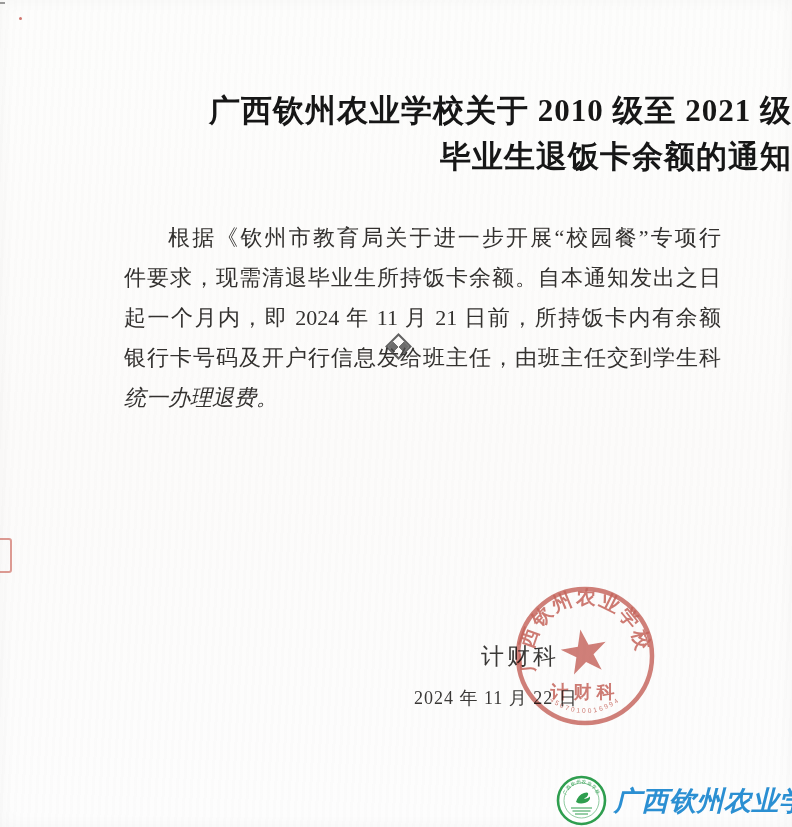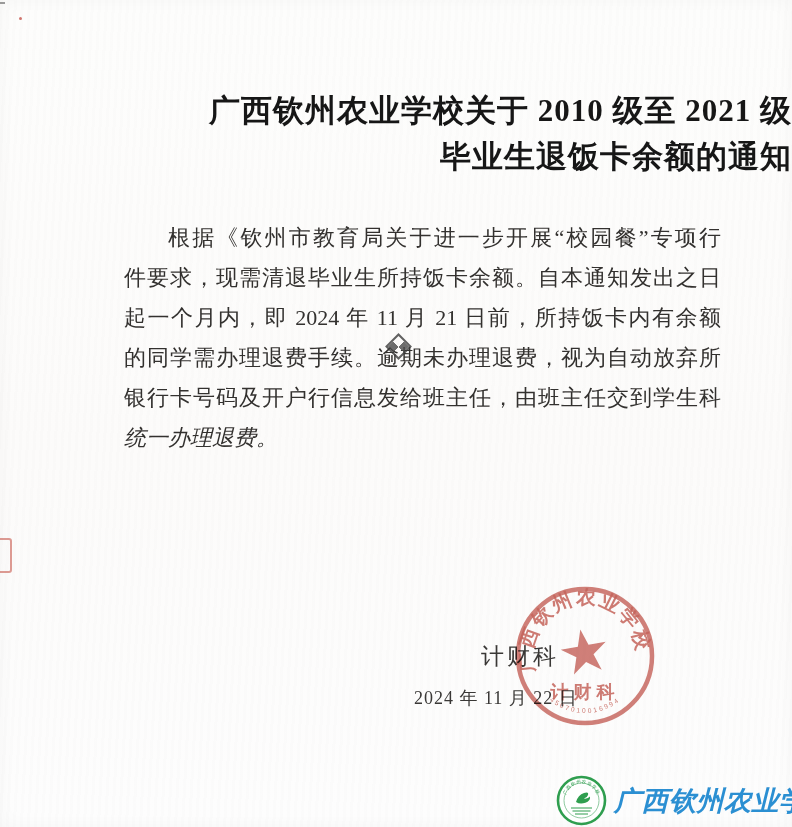--- a/index.html
+++ b/index.html
@@ -90,21 +90,20 @@
 
   <div class="doc-title">
     <div>广西钦州农业学校关于 2010 级至 2021 级</div>
     <div>毕业生退饭卡余额的通知</div>
   </div>
 
   <div class="body-text">
     <div class="body-line first">根据《钦州市教育局关于进一步开展“校园餐”专项行</div>
     <div class="body-line">件要求，现需清退毕业生所持饭卡余额。自本通知发出之日</div>
     <div class="body-line">起一个月内，即 2024 年 11 月 21 日前，所持饭卡内有余额</div>
-    <div class="body-line">的同学需办理退费手续。逾期未办理退费，视为自动放弃所</div>
     <div class="body-line">银行卡号码及开户行信息发给班主任，由班主任交到学生科</div>
     <div class="body-line last">统一办理退费。</div>
   </div>
 
   <div class="signoff-dept">计财科</div>
   <div class="signoff-date">2024 年 11 月 22 日</div>
 
   <svg class="seal" viewBox="0 0 152 152">
     <g fill="none" stroke="#c04f45">
       <circle cx="76" cy="76" r="67" stroke-width="4.5" opacity="0.82"></circle>

